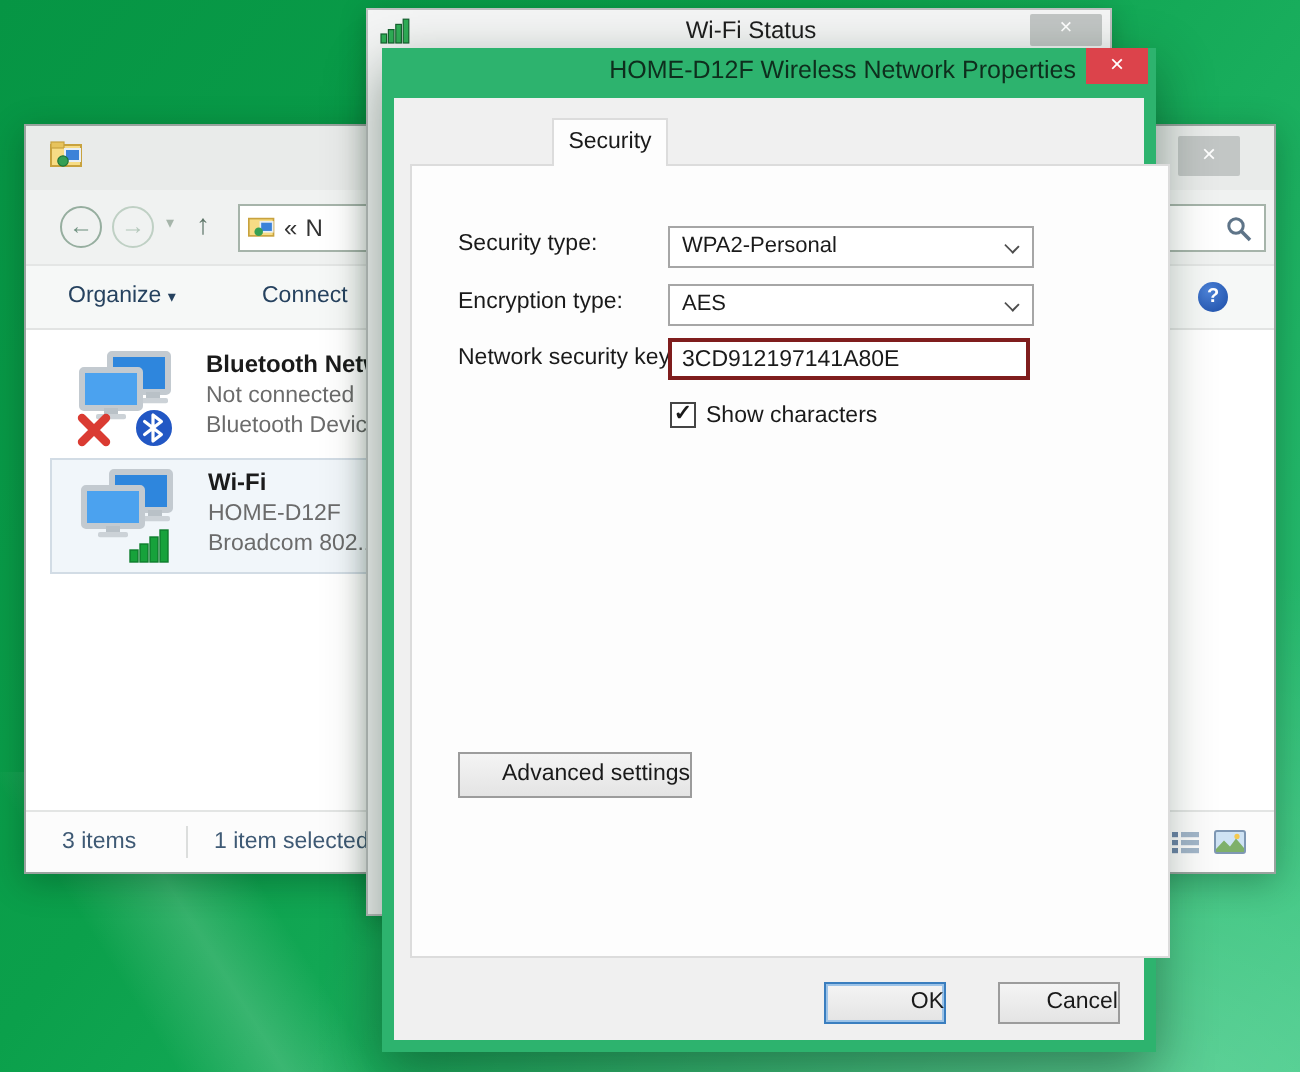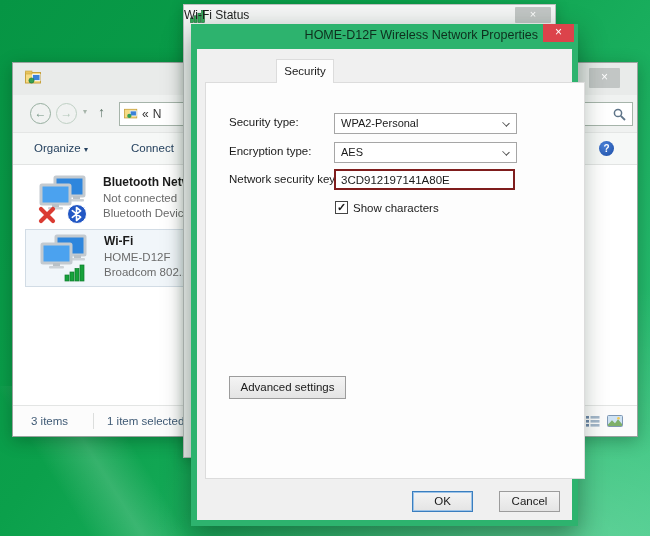--- a/index.html
+++ b/index.html
@@ -60,21 +60,21 @@
   .st-count { position:absolute; left:18px; top:9px; }
   .st-divider { position:absolute; left:80px; top:7px; width:1px; height:16px; background:#dcdedd; }
   .st-selected { position:absolute; left:94px; top:9px; }
   .st-views { position:absolute; right:14px; top:9px; display:flex; gap:7px; }
 
   
   #wifistatus { left:183px; top:4px; width:373px; height:454px; z-index:2;
     background:#f4f5f5; border:1px solid #bcc0bf; box-shadow:0 3px 12px rgba(0,30,12,.25); }
   .ws-titlebar { position:absolute; left:0; top:0; right:0; height:22px; }
   .ws-icon { position:absolute; left:6px; top:4px; }
-  .ws-title { position:absolute; left:0; right:0; top:3px; font-size:12px; color:#1d1d1d; }
+  .ws-title { position:absolute; left:12px; right:0; top:3px; text-align:center; font-size:12px; color:#1d1d1d; }
   .ws-close { left:331px; top:2px; width:36px; height:16px; line-height:15px; font-size:11px; }
 
   
   #propdialog { left:191px; top:24px; width:387px; height:502px; z-index:3;
     background:#2db36e; box-shadow:0 10px 26px rgba(0,35,16,.45); }
   .dlg-titlebar { position:absolute; left:0; top:0; right:0; height:25px; }
   .dlg-title { position:absolute; left:0; right:40px; top:4px; text-align:right; font-size:12.5px;
     color:#0e2e1d; }
   .dlg-close { position:absolute; right:4px; top:0; width:31px; height:18px; background:#dc434b;
     color:#fff; text-align:center; line-height:17px; font-size:12px; }
@@ -91,21 +91,21 @@
     border:1px solid #a6a6a6; font-size:11px; color:#1a1a1a; line-height:19px; padding-left:6px; }
   .combo-chev { position:absolute; right:7px; top:6px; width:6px; height:6px;
     border-right:1.4px solid #4d4d4d; border-bottom:1.4px solid #4d4d4d; transform:rotate(45deg) scale(1,0.8); }
   .keyinput { position:absolute; left:128px; top:86px; width:181px; height:21px; background:#fff;
     border:2px solid #7f1d1d; font-size:11.5px; color:#1a1a1a; padding-left:5px;
     font-family:"Liberation Sans", sans-serif; }
   .checkbox { position:absolute; left:129px; top:118px; width:13px; height:13px; background:#fff;
     border:1px solid #454545; font-size:11px; line-height:11px; text-align:center; color:#1a1a1a;
     font-weight:bold; }
   .btn { background:linear-gradient(#f4f4f4,#e4e4e4); border:1px solid #9c9c9c; font-size:11.5px;
-    color:#1a1a1a; text-align:center; position:absolute; font-family:"Liberation Sans", sans-serif; }
+    color:#1a1a1a; text-align:right; position:absolute; font-family:"Liberation Sans", sans-serif; }
   .btn-advanced { left:23px; top:293px; width:117px; height:23px; line-height:21px; }
   .btn-ok { left:215px; top:442px; width:61px; height:21px; line-height:19px; border:1px solid #3a7ebf;
     box-shadow:0 0 0 1px #9cc3e8 inset; }
   .btn-cancel { left:302px; top:442px; width:61px; height:21px; line-height:19px; }
 </style>
 </head>
 <body>
 
 <div id="stage">
 

